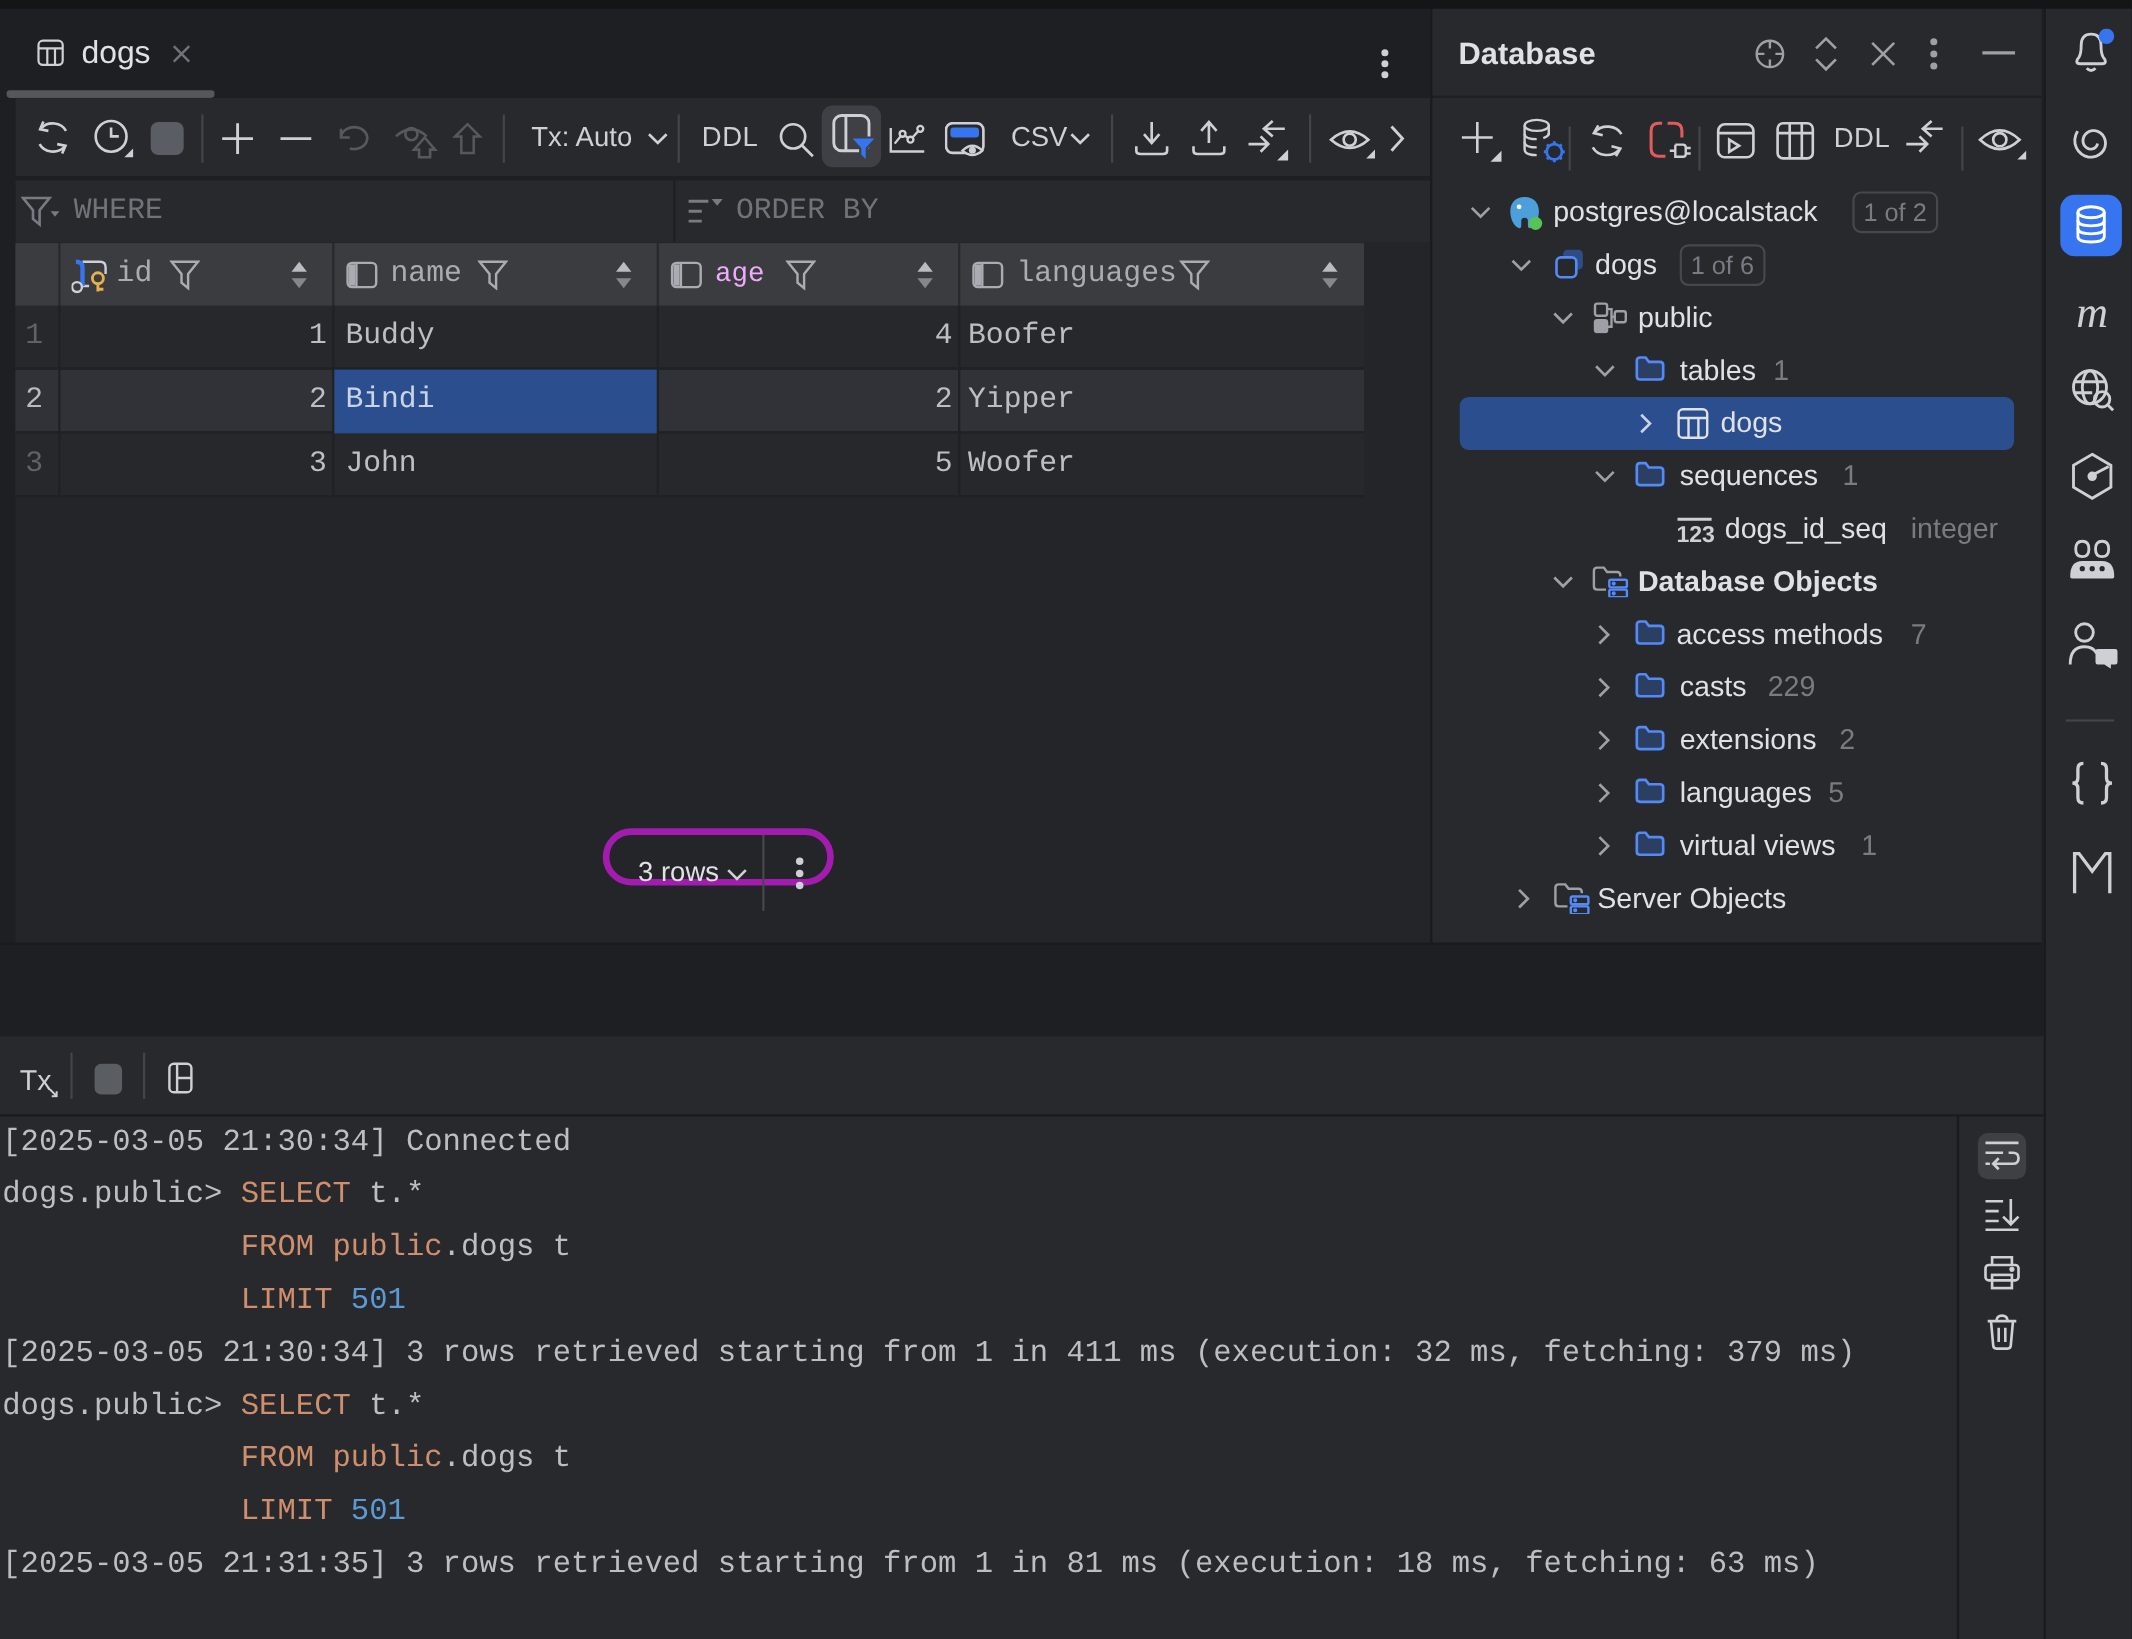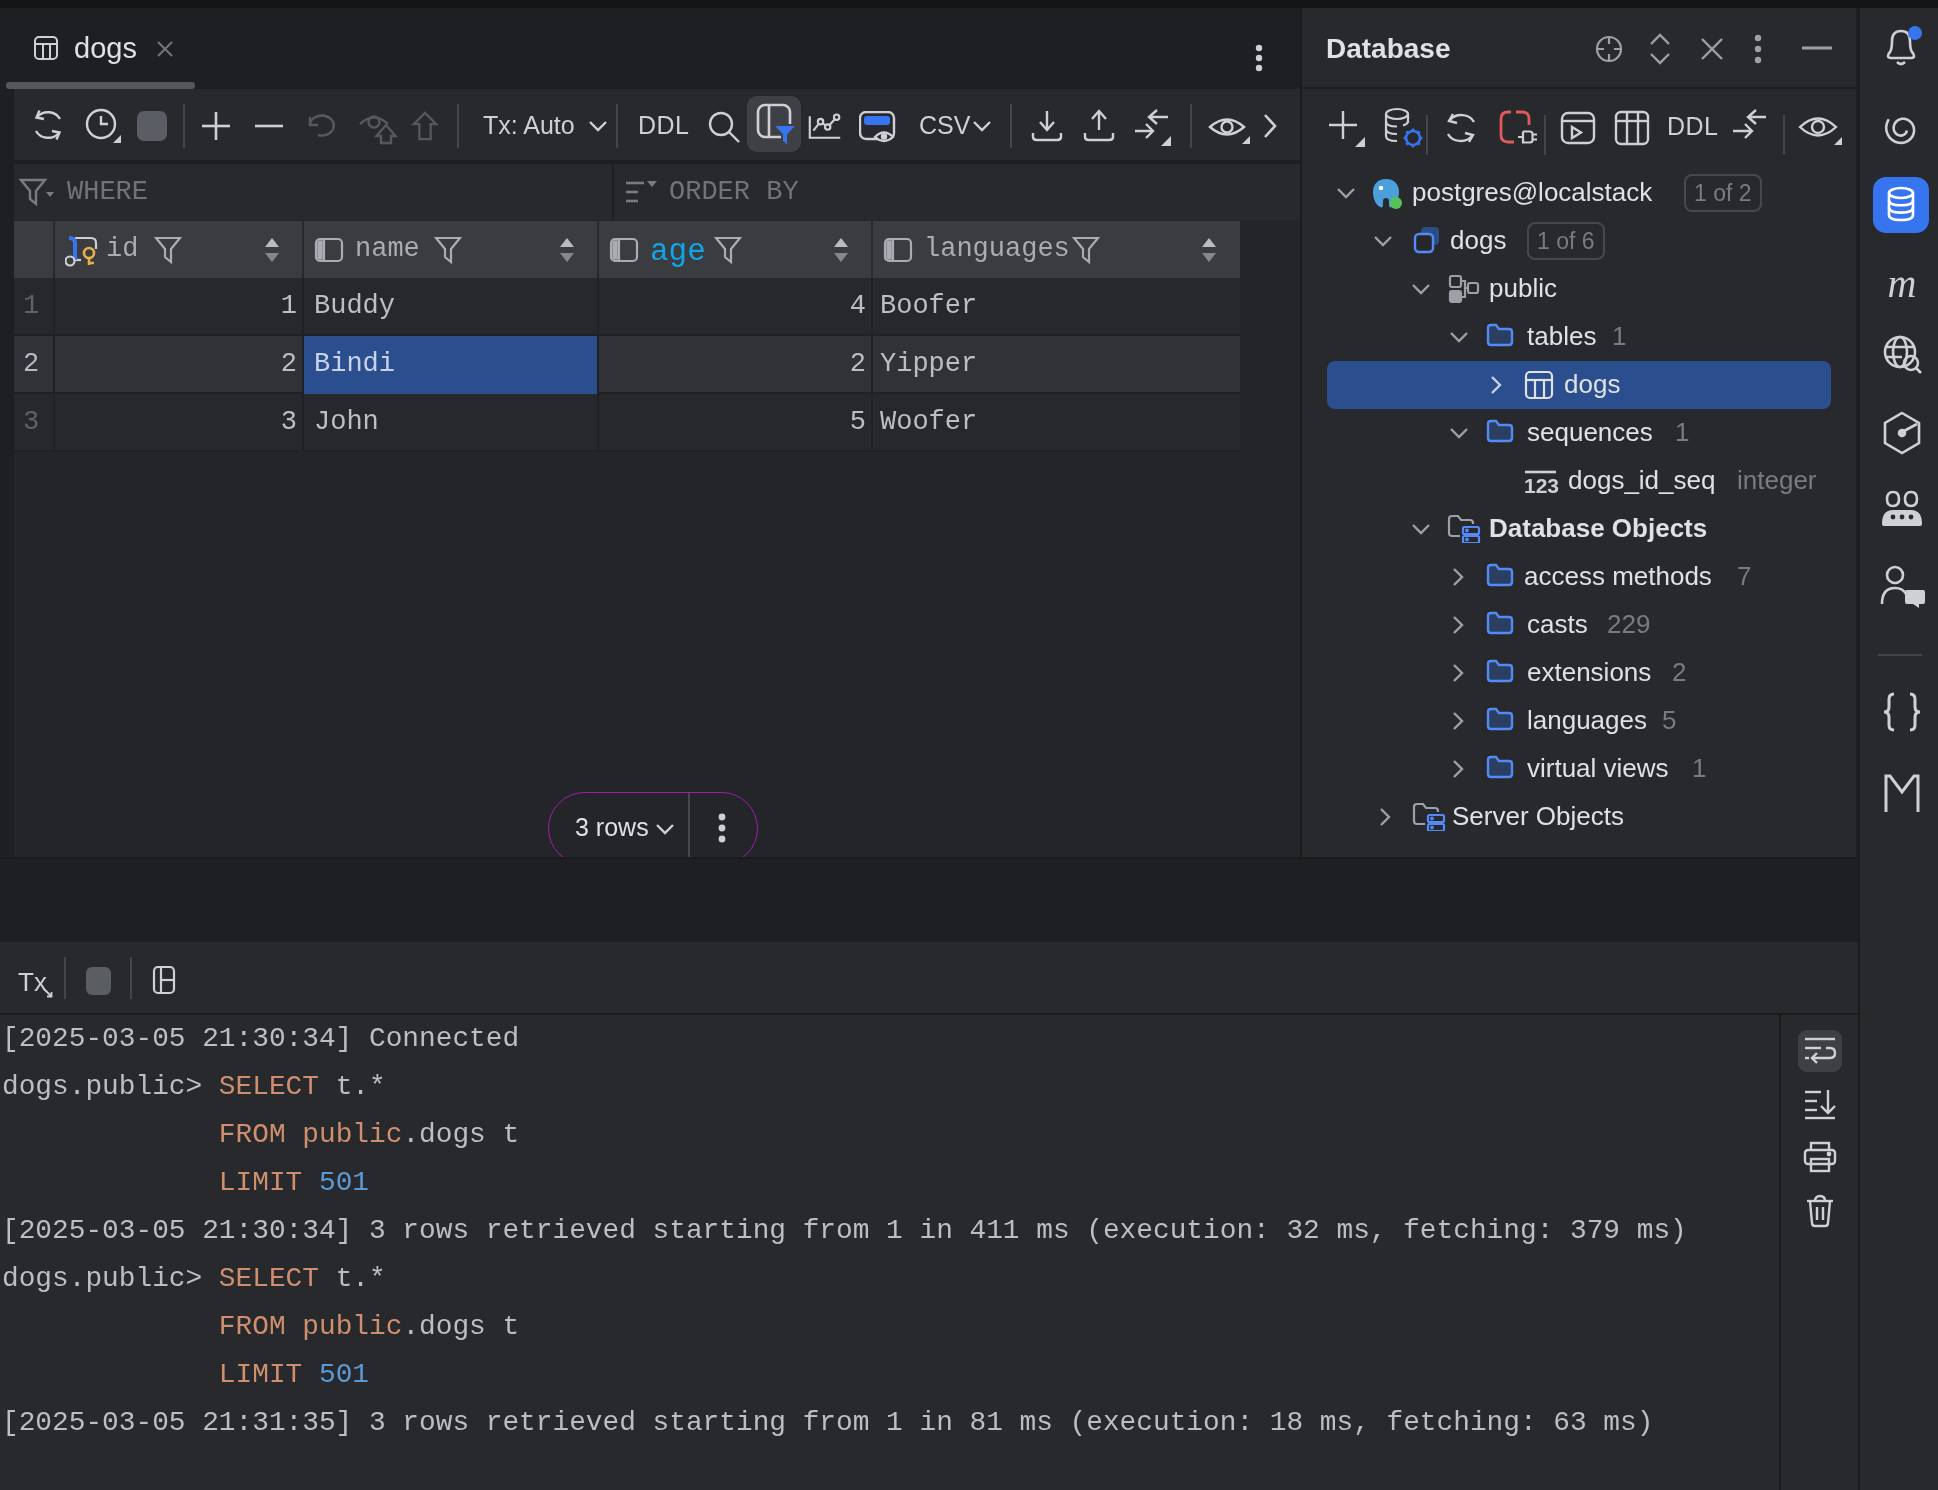--- a/index.html
+++ b/index.html
@@ -209,21 +209,21 @@
   <svg class="icon" style="left:545px;top:16px;" width="16" height="26" viewBox="0 0 16 26">
     <path d="M8 1 L15 10 H1 Z" fill="#b9bcc2"></path>
       <path d="M8 25 L1 16 H15 Z" fill="#84878d"></path>
   </svg>
 
   <svg class="icon" style="left:595px;top:16px;" width="30" height="26" viewBox="0 0 30 26" fill="none">
     <rect x="2" y="2" width="26" height="22" rx="4" stroke="#a9acb2" stroke-width="2.2"></rect>
     <path d="M10 2 V24" stroke="#a9acb2" stroke-width="2.2"></path>
     <rect x="3.3" y="3.3" width="5.5" height="19.4" fill="#a9acb2"></rect>
   </svg>
-  <div class="abs mono" style="left:636px;top:13px;font-size:31px;color:#0ea5e9;">age</div>
+  <div class="abs mono" style="left:636px;top:13px;font-size:25px;color:#f0abfc;">age</div>
   <svg class="icon" style="left:700px;top:15px;" width="28" height="28" viewBox="0 0 28 28" fill="none">
     <path d="M2 2 H26 L17 13 V26 L11 21 V13 Z" stroke="#a9acb2" stroke-width="2.2"></path>
   </svg>
   <svg class="icon" style="left:819px;top:16px;" width="16" height="26" viewBox="0 0 16 26">
     <path d="M8 1 L15 10 H1 Z" fill="#b9bcc2"></path>
       <path d="M8 25 L1 16 H15 Z" fill="#84878d"></path>
   </svg>
 
   <svg class="icon" style="left:869px;top:16px;" width="30" height="26" viewBox="0 0 30 26" fill="none">
     <rect x="2" y="2" width="26" height="22" rx="4" stroke="#a9acb2" stroke-width="2.2"></rect>
@@ -271,21 +271,21 @@
 
   <div class="abs mono txt" style="left:583px;top:13px;width:269px;text-align:right;">4</div>
   <div class="abs mono txt" style="left:583px;top:71px;width:269px;text-align:right;">2</div>
   <div class="abs mono txt" style="left:583px;top:129px;width:269px;text-align:right;">5</div>
 
   <div class="abs mono txt" style="left:866px;top:13px;">Boofer</div>
   <div class="abs mono txt" style="left:866px;top:71px;">Yipper</div>
   <div class="abs mono txt" style="left:866px;top:129px;">Woofer</div>
 </div>
 
-<div class="abs" id="pill" style="left:548px;top:792px;width:210px;height:73px;border:1px solid #a21caf;border-radius:37px;">
+<div class="abs" id="pill" style="left:548px;top:753px;width:210px;height:52px;border:6px solid #a21caf;border-radius:37px;">
   <div class="abs bright" style="left:26px;top:20px;font-size:25px;">3 rows</div>
   <svg class="icon" style="left:104px;top:27px;" width="24" height="18" viewBox="0 0 24 18" fill="none" stroke="#ced0d6" stroke-width="2.4">
     <path d="M4 5 L12 13 L20 5"></path>
   </svg>
   <div class="abs" style="left:139px;top:0px;width:2px;height:69px;background:#46484d;"></div>
   <svg class="icon" style="left:168px;top:20px;" width="10" height="30" viewBox="0 0 10 30" fill="#ced0d6">
     <circle cx="5" cy="4" r="3.4"></circle>
       <circle cx="5" cy="15" r="3.4"></circle>
       <circle cx="5" cy="26" r="3.4"></circle>
   </svg>

